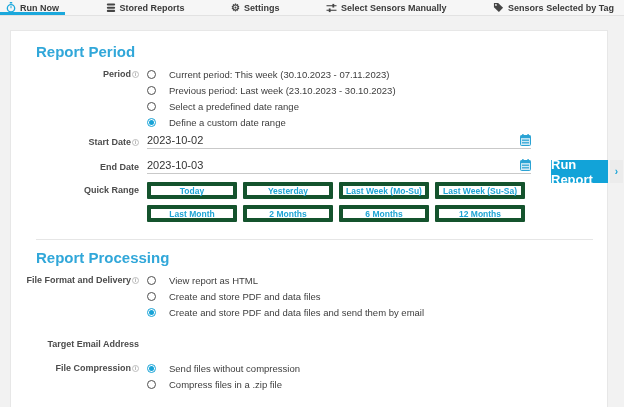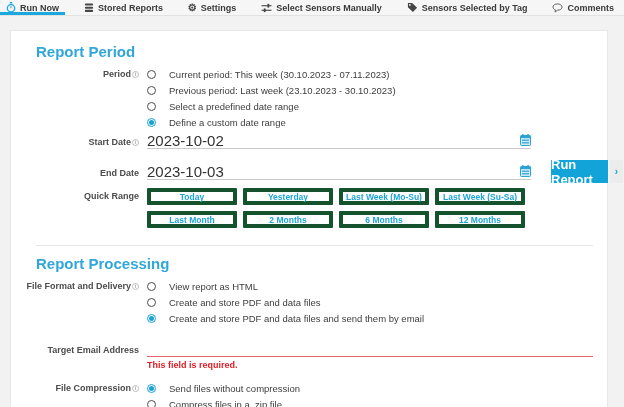--- a/index.html
+++ b/index.html
@@ -70,28 +70,28 @@
     border: 1.5px solid #4f4f4f; border-radius: 50%;
   }
   .radio.checked { border-color: #17a3d7; }
   .radio.checked::after {
     content: ""; position: absolute; inset: 1px;
     background: #17a3d7; border-radius: 50%;
   }
 
   
   .row-start-date { margin-top: 4px; }
-  .row-end-date { margin-top: 16px; }
+  .row-end-date { margin-top: 10px; }
   .field-line {
     display: flex; align-items: flex-end; gap: 4px;
     width: 384px; border-bottom: 1px solid #c9c9c9; padding-bottom: 2px;
   }
   .field-line input {
     flex: 1; border: none; outline: none; background: transparent;
-    font-family: inherit; font-size: 15px; color: #333; height: 12px; padding: 0;
+    font-family: inherit; font-size: 11px; color: #333; height: 12px; padding: 0;
   }
   .cal-btn { flex: none; display: flex; cursor: pointer; }
 
   
   .row-quick-range { margin-top: 8px; }
   .qr-grid {
     display: grid; grid-template-columns: repeat(4, 90px); gap: 6px;
   }
   .qr-btn {
     height: 17px; background: #fff; border: 4px solid #14532d; border-radius: 1px;
@@ -178,28 +178,20 @@
   <div class="tab">
     <span class="ticon">
       <svg width="11" height="11" viewBox="0 0 12 12">
         <path d="M1 1v4.6L6.4 11 11 6.4 5.6 1H1z" fill="#454545"></path>
         <circle cx="3.2" cy="3.2" r="1" fill="#f6f6f6"></circle>
       </svg>
     </span>
     <span>Sensors Selected by Tag</span>
   </div>
 
-  <div class="tab">
-    <span class="ticon">
-      <svg width="11" height="10" viewBox="0 0 12 11">
-        <path d="M6 1C3.2 1 1 2.5 1 4.4c0 1.4 1.1 2.6 2.7 3.2L3.3 10l2.6-2.1C9 7.9 11 6.4 11 4.4 11 2.5 8.8 1 6 1z" fill="none" stroke="#555" stroke-width="1"></path>
-      </svg>
-    </span>
-    <span>Comments</span>
-  </div>
 </div>
 
 <div class="card">
 
   <h2 class="section-heading">Report Period</h2>
 
   <div class="form-row" style="margin-top:3px;">
     <div class="label-col">
       <span>Period</span>
       <span class="info-icon"></span>
@@ -307,26 +299,20 @@
         <span class="radio checked"></span>
         <span>Create and store PDF and data files and send them by email</span>
       </div>
     </div>
   </div>
 
   <div class="form-row row-email">
     <div class="label-col">
       <span>Target Email Address</span>
     </div>
-    <div class="content-col">
-      <div class="email-line">
-        <input type="text" value="" style="">
-      </div>
-      <div class="field-error">This field is required.</div>
-    </div>
   </div>
 
   <div class="form-row row-compression">
     <div class="label-col">
       <span>File Compression</span>
       <span class="info-icon"></span>
     </div>
     <div class="content-col">
       <div class="radio-row">
         <span class="radio checked"></span>

